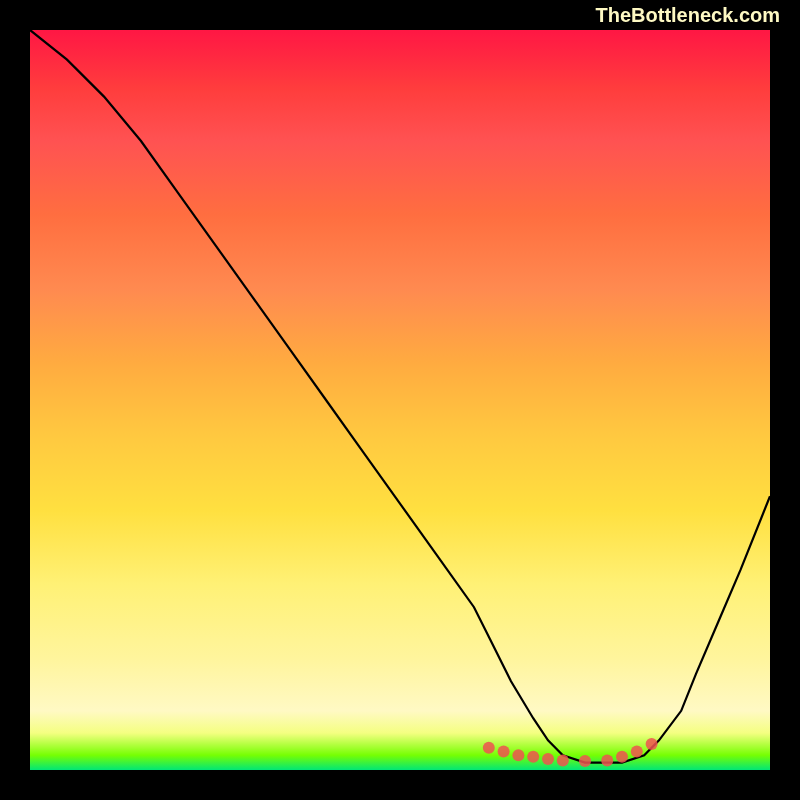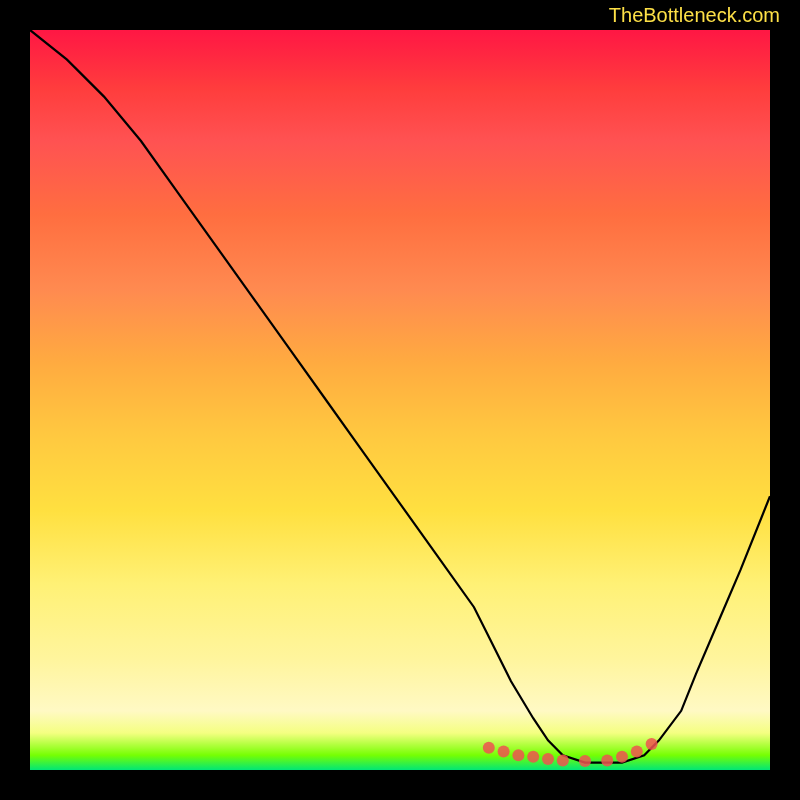--- a/index.html
+++ b/index.html
@@ -7,23 +7,23 @@
     width: 800px;
     height: 800px;
     background: #000;
     position: relative;
     font-family: Arial, sans-serif;
   }
   .watermark {
     position: absolute;
     top: 4px;
     right: 20px;
-    color: #fde047;
+    color: #fef9c3;
     font-size: 20px;
-    font-weight: normal;
+    font-weight: bold;
     z-index: 10;
   }
   .plot-area {
     position: absolute;
     left: 30px;
     top: 30px;
     width: 740px;
     height: 740px;
   }
   .gradient-bg {

